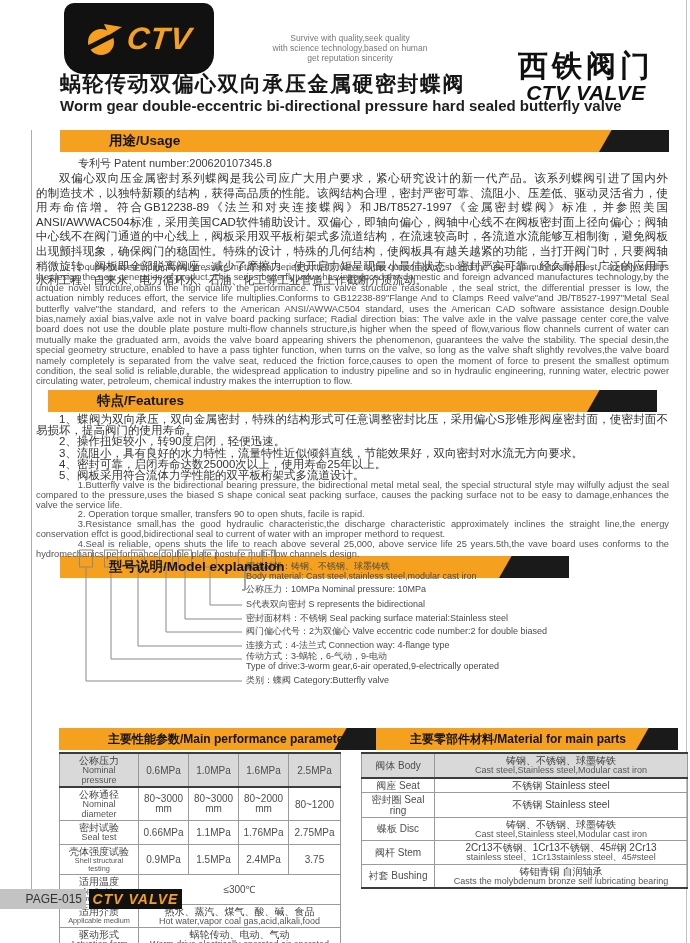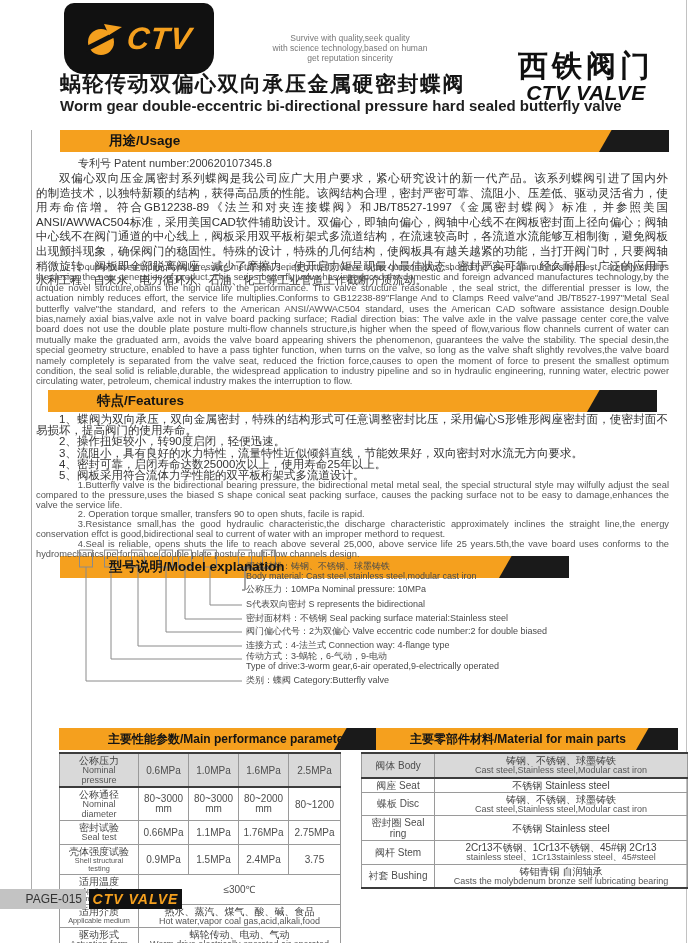--- a/index.html
+++ b/index.html
@@ -282,33 +282,33 @@
           <span class="en-line">Cast steel,Stainless steel,Modular cast iron</span>
           </td>
     </tr>
     <tr>
       <td class="val">阀座 Seat</td>
       <td>
             <span class="cn-line">不锈钢 Stainless steel</span>
           </td>
     </tr>
     <tr>
+      <td class="val">密封圈 Seal ring</td>
+      <td>
+            <span class="cn-line">不锈钢 Stainless steel</span>
+          </td>
+    </tr>
+    <tr>
       <td class="val">蝶板 Disc</td>
       <td>
             <span class="cn-line">铸钢、不锈钢、球墨铸铁</span>
           <span class="en-line">Cast steel,Stainless steel,Modular cast iron</span>
           </td>
     </tr>
     <tr>
-      <td class="val">密封圈 Seal ring</td>
-      <td>
-            <span class="cn-line">不锈钢 Stainless steel</span>
-          </td>
-    </tr>
-    <tr>
       <td class="val">阀杆 Stem</td>
       <td>
             <span class="cn-line">2Cr13不锈钢、1Cr13不锈钢、45#钢 2Cr13</span>
           <span class="en-line">stainless steel、1Cr13stainless steel、45#steel</span>
           </td>
     </tr>
     <tr>
       <td class="val">衬套 Bushing</td>
       <td>
             <span class="cn-line">铸钼青铜 自润轴承</span>

